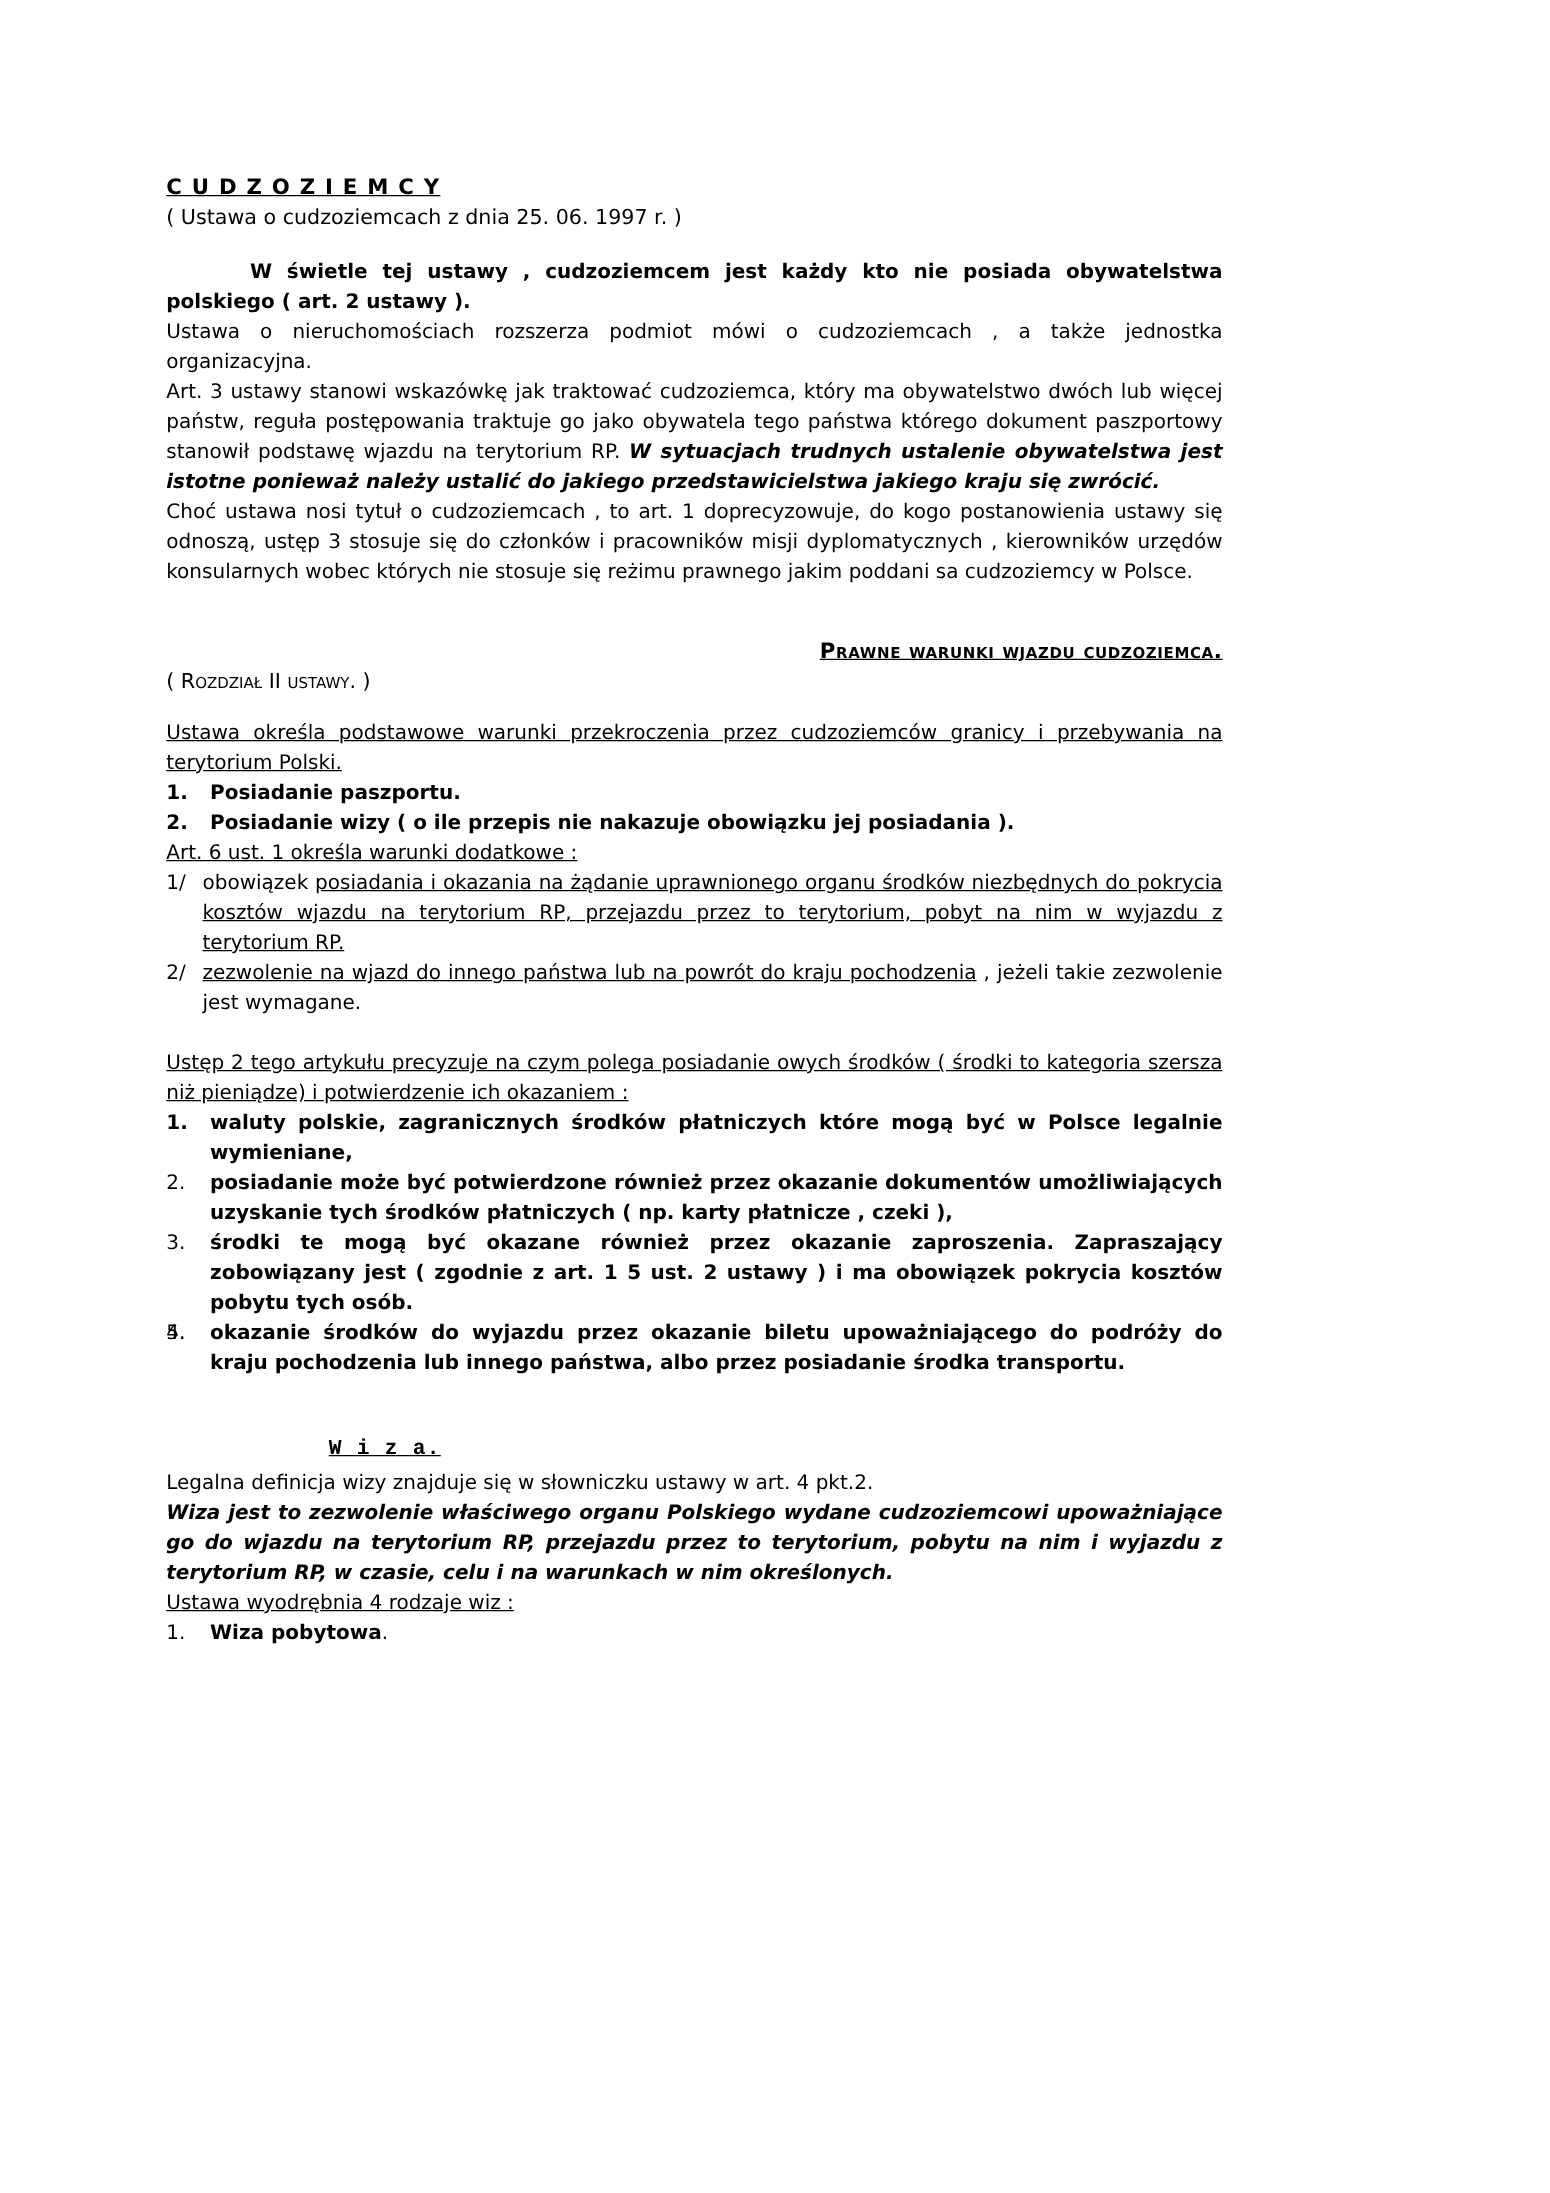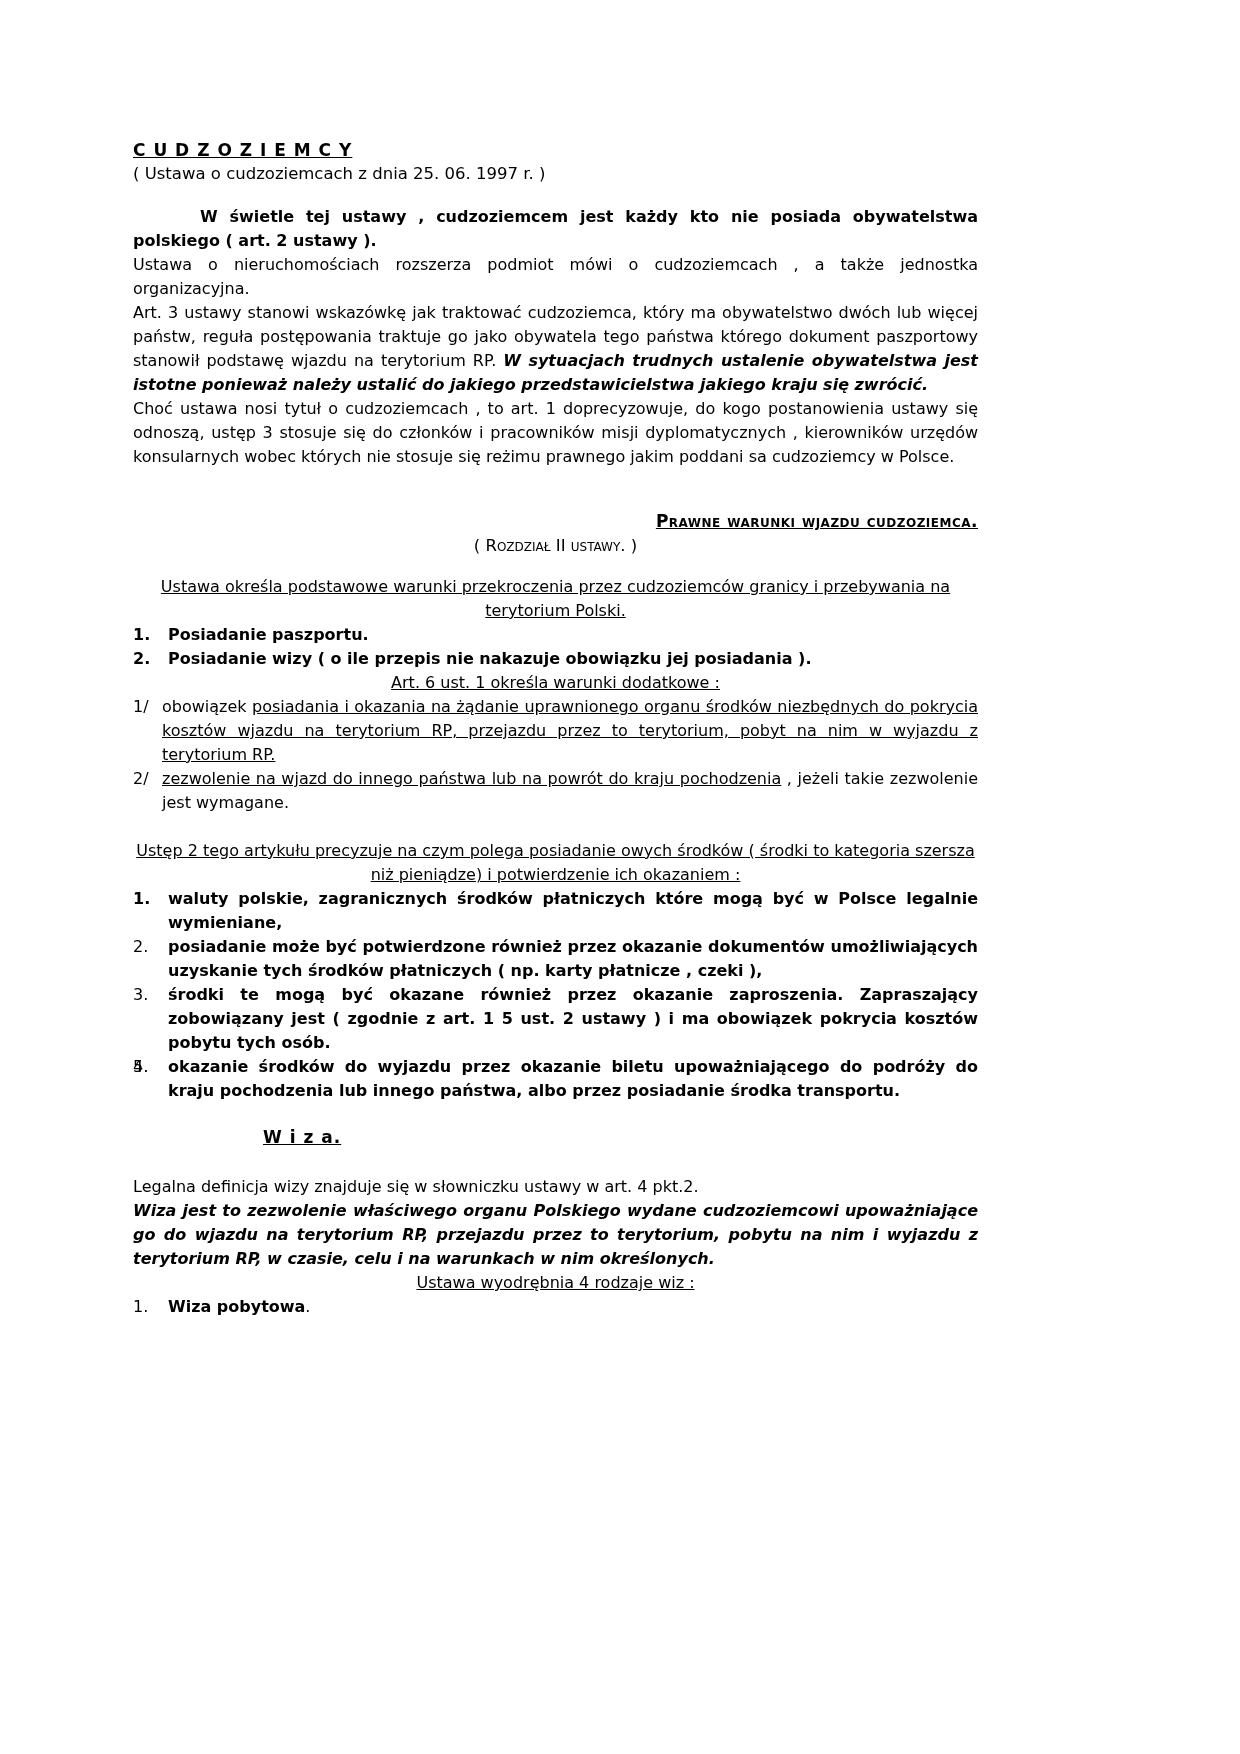--- a/index.html
+++ b/index.html
@@ -11,39 +11,39 @@
   }
   .page {
     width:1240px; height:1754px;
     padding:138px 262px 0 133px;
     font-size:16px; line-height:24px;
   }
   .center { text-align:left; }
   .j { text-align:justify; }
   .b { font-weight:bold; }
   .i { font-style:italic; }
-  .u { text-decoration:underline;text-align:center; }
+  .u { text-decoration:underline; }
   .title {
     font-weight:bold; text-decoration:underline;
     font-size:17px; letter-spacing:1px;
   }
   .subtitle { font-size:16.5px; }
   .lead { margin-top:19px; text-indent:67px; }
   .heading1 { text-align:right; margin-top:40px; }
   .heading1 .sc-text {
     font-variant:small-caps; font-weight:bold;
     text-decoration:underline; font-size:17px; letter-spacing:0.5px;
   }
-  .subheading { text-align:center; font-variant:small-caps; font-size:16.5px; }
+  .subheading { font-variant:small-caps; font-size:16.5px; }
   .after-heading { margin-top:17px; }
   .hang { position:relative; padding-left:35px; text-align:justify; }
   .hang > .num { position:absolute; left:0; top:0; }
   .hang.tight { padding-left:29px; }
   .gap-blank { margin-top:24px; }
-  .wiza-heading { margin-top:22px; padding-left:130px; height:48px; display:flex; align-items:flex-start; }
+  .wiza-heading { margin-top:22px; padding-left:130px; height:48px; display:flex; align-items:flex-end;font-family:Liberation Mono, monospace; }
   .wiza-heading .wz {
     font-weight:bold; text-decoration:underline; font-size:17px; letter-spacing:1px;
   }
   .after-wiza { margin-top:2px; }
 </style>
 </head>
 <body>
 
 <div class="page">
 

